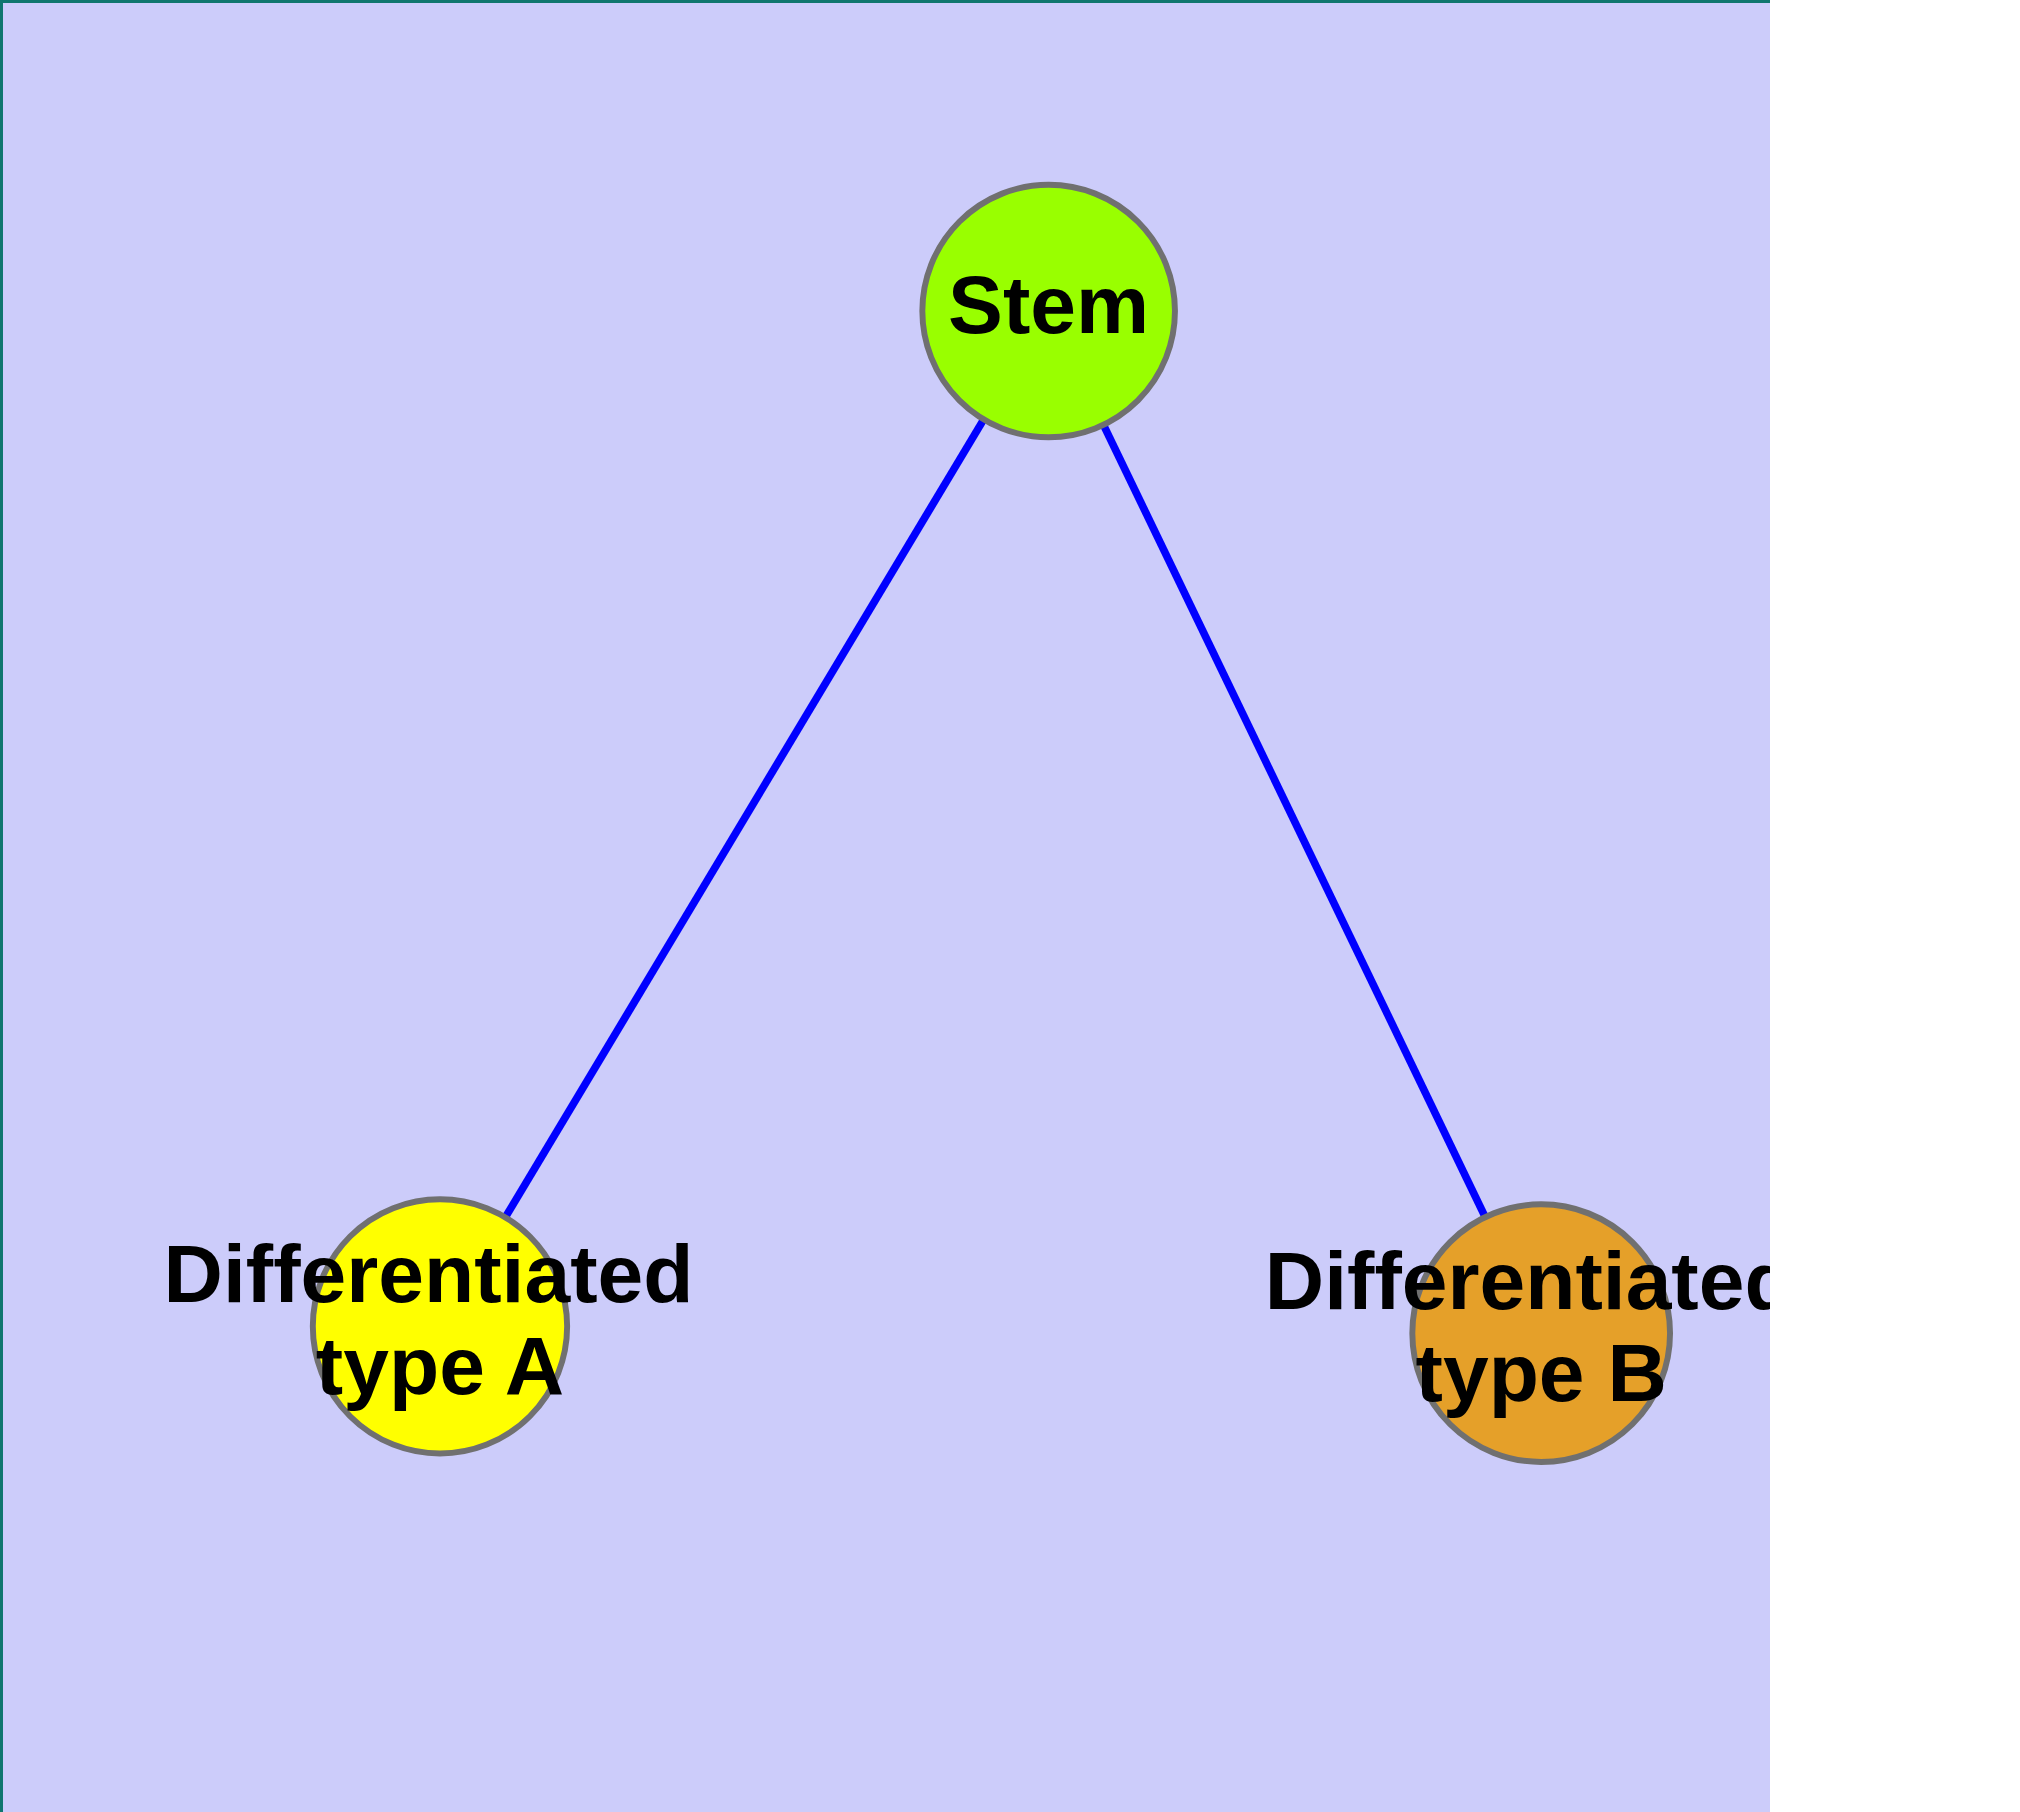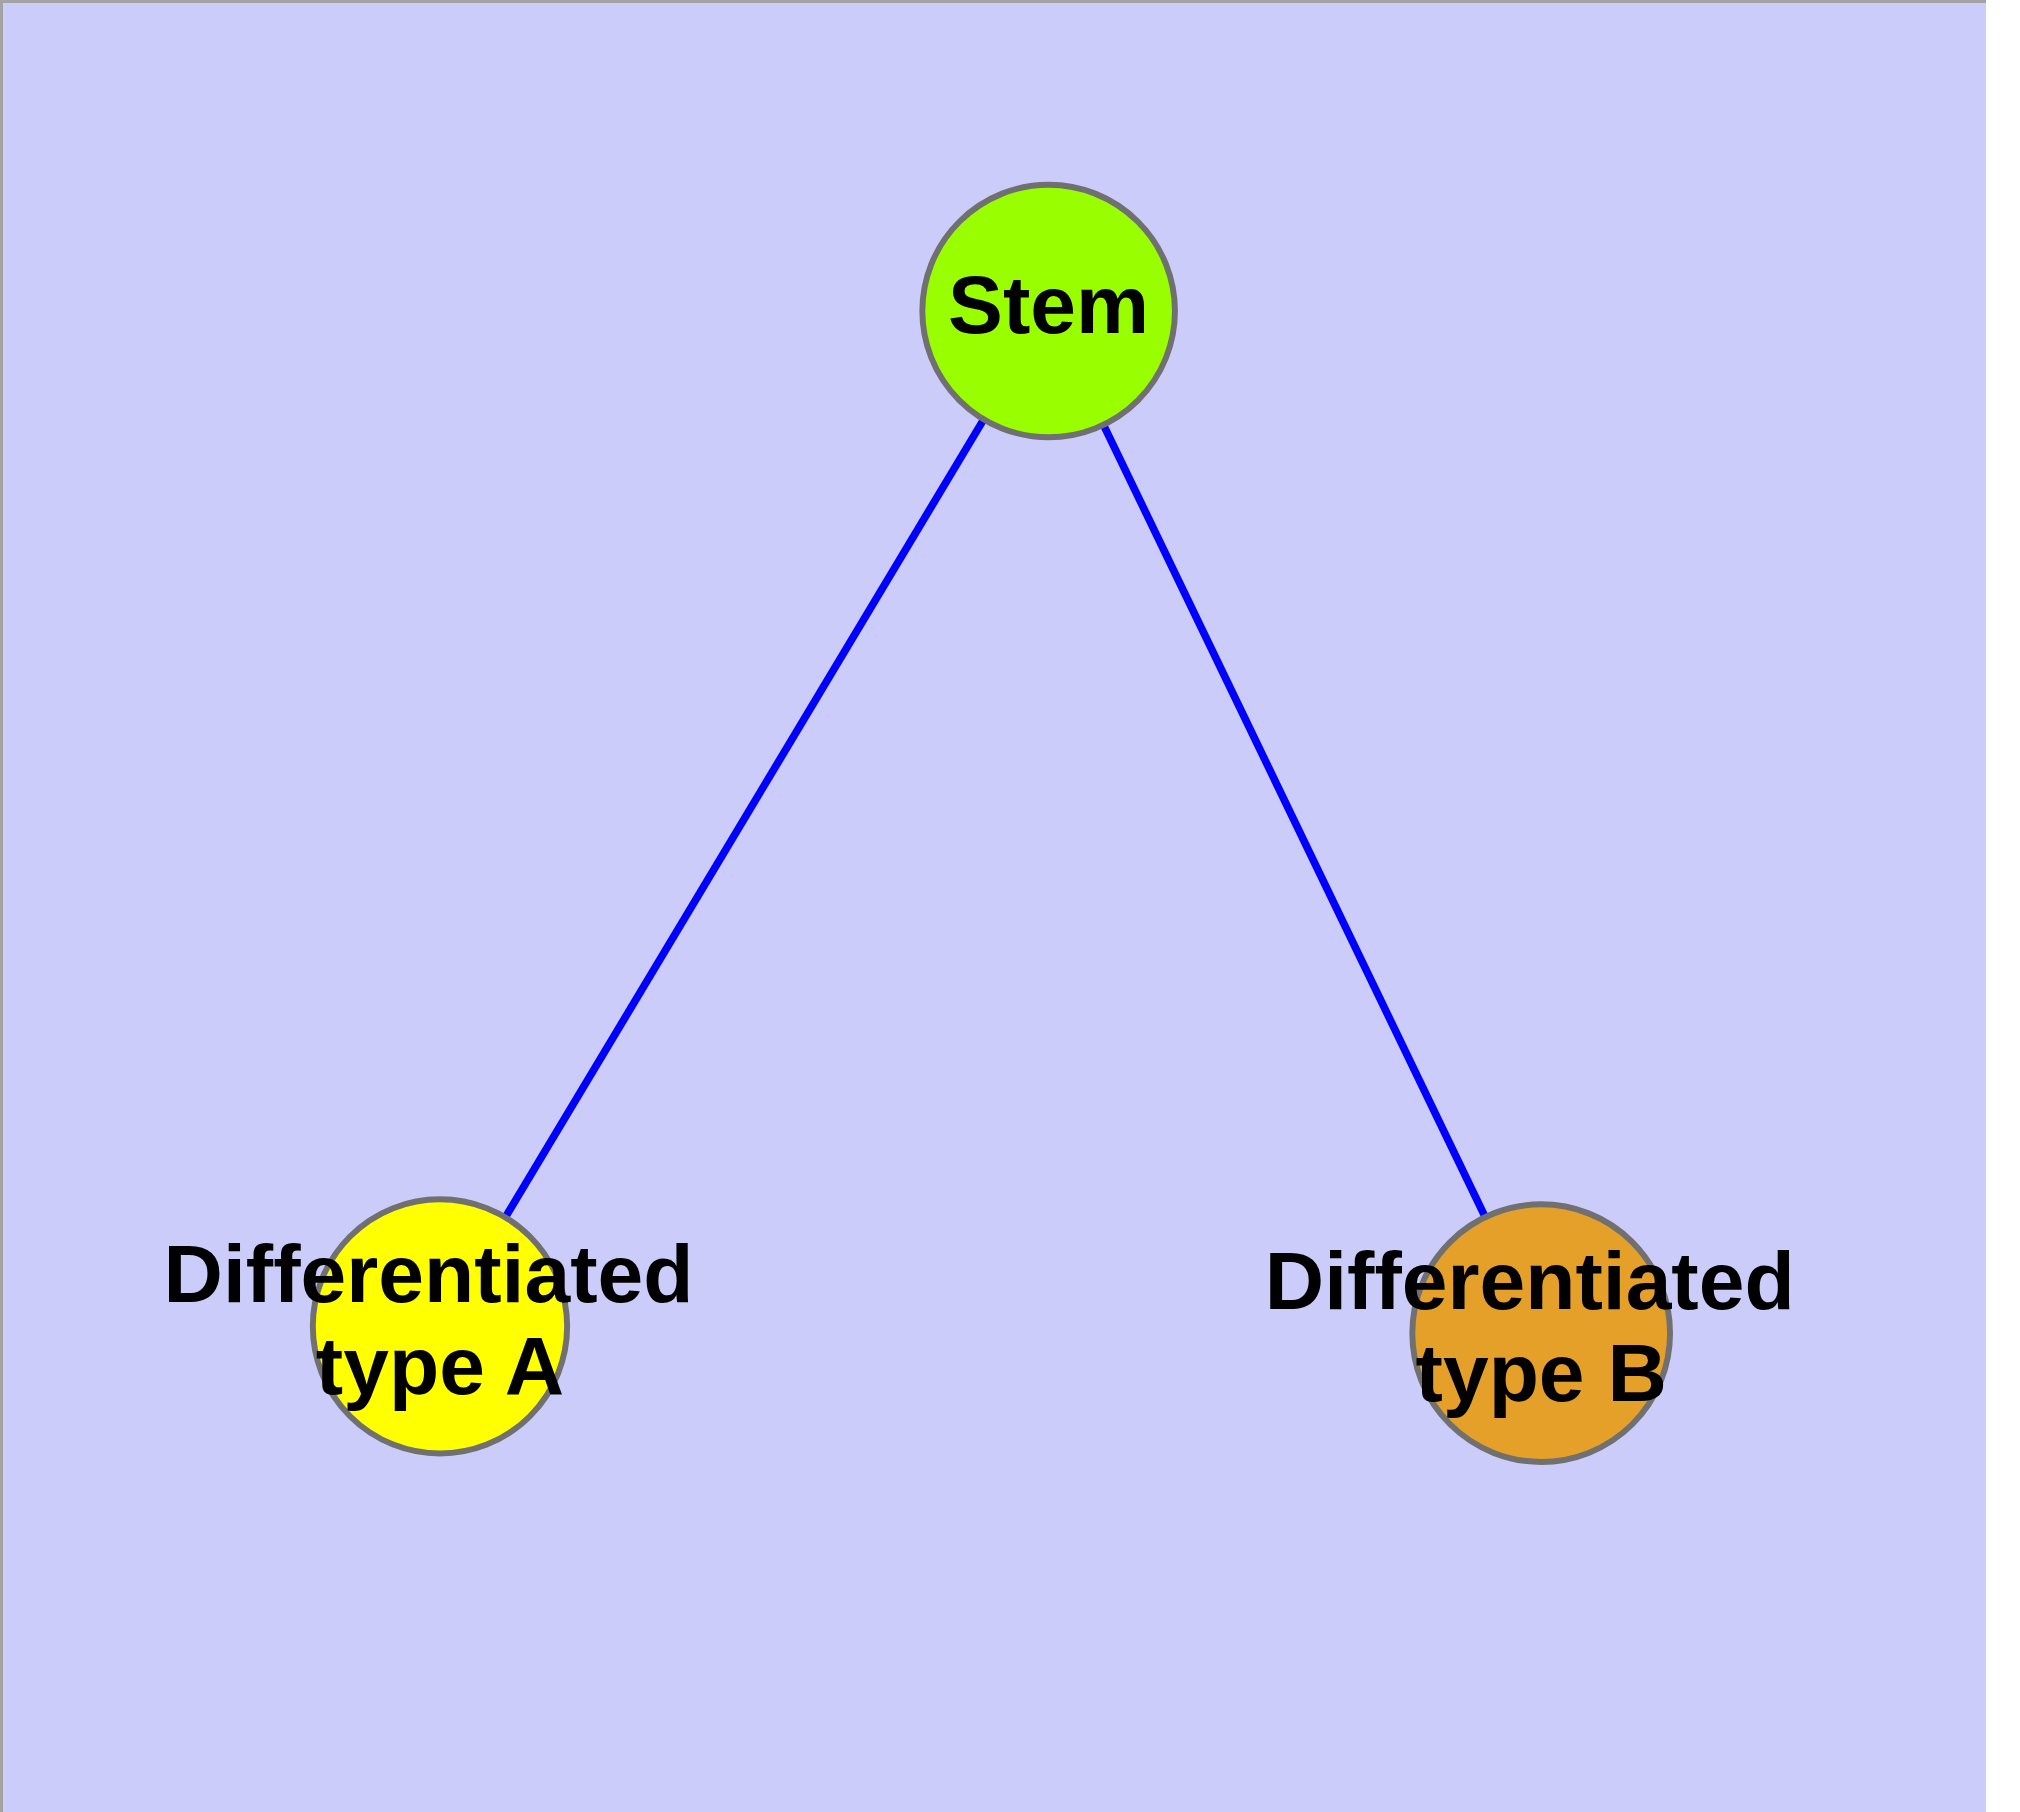--- a/index.html
+++ b/index.html
@@ -48,21 +48,21 @@
     font-size: 97px;
     fill: #000000;
     text-anchor: middle;
     dominant-baseline: middle;
     paint-order: normal;
   }
 </style>
 </head>
 <body>
 
-<div id="canvas" style="width: 1986px; height: 1812px; background: #a3a3a3;">
+<div id="canvas" style="width: 1770px; height: 1812px; background: #0f766e;">
 
   <div id="plot-area" style="background: rgb(204, 204, 250); width: 2017px; height: 1809px;"></div>
 
   <svg id="graph-svg" viewBox="0 0 2384 2138" preserveAspectRatio="none" xmlns="http://www.w3.org/2000/svg">
 
     <g>
       <line class="edge-line" x1="1160.4028953374743" y1="494.8040827098966" x2="596.111179190462" y2="1436.3381717685604" stroke="#0000ff" stroke-width="9"></line>
       <line class="edge-line" x1="1301.6686450570612" y1="501.2347434403025" x2="1752.0293016867563" y2="1436.0625436045236" stroke="#0000ff" stroke-width="9"></line>
     </g>
 

